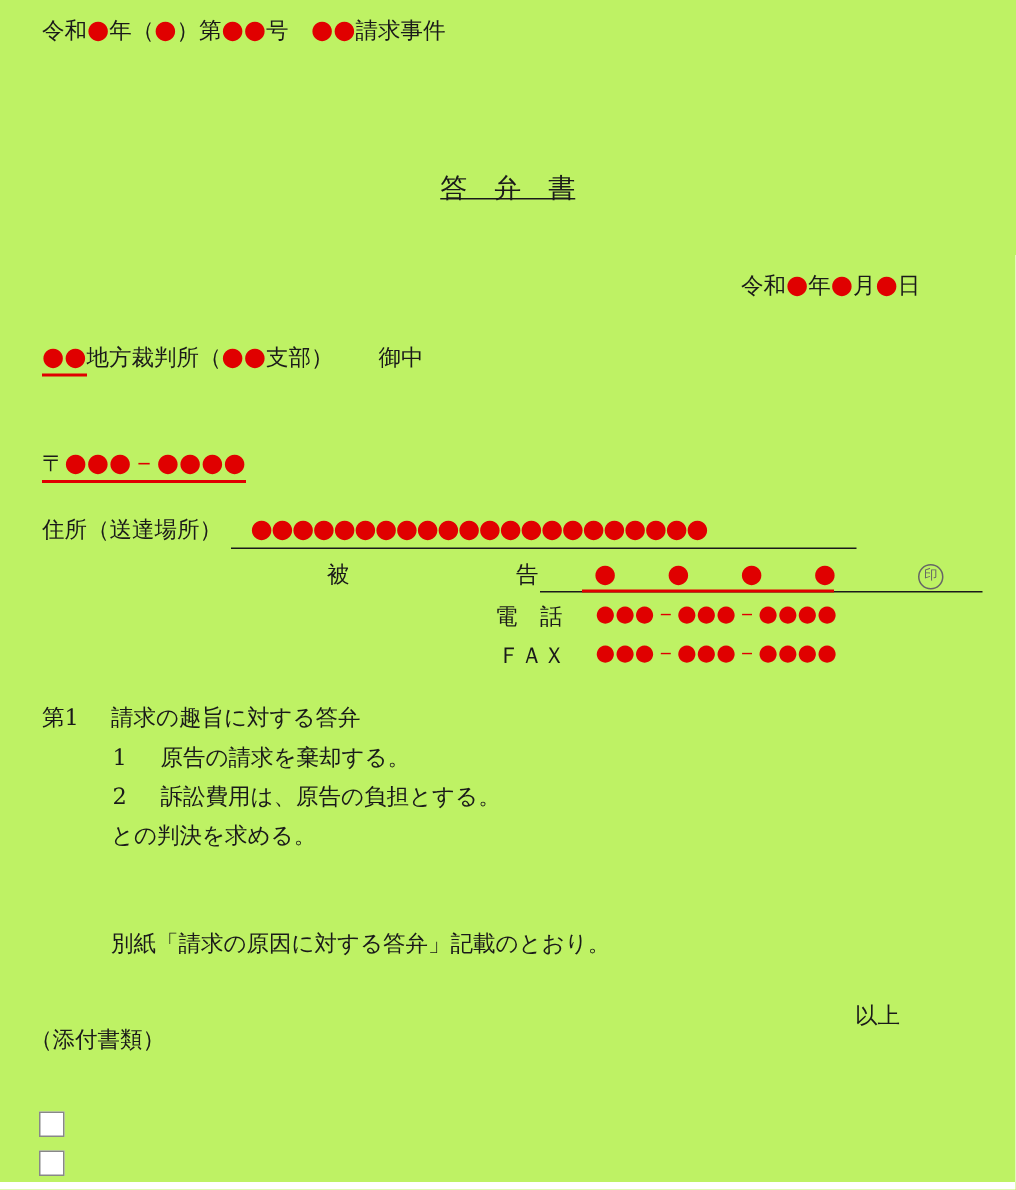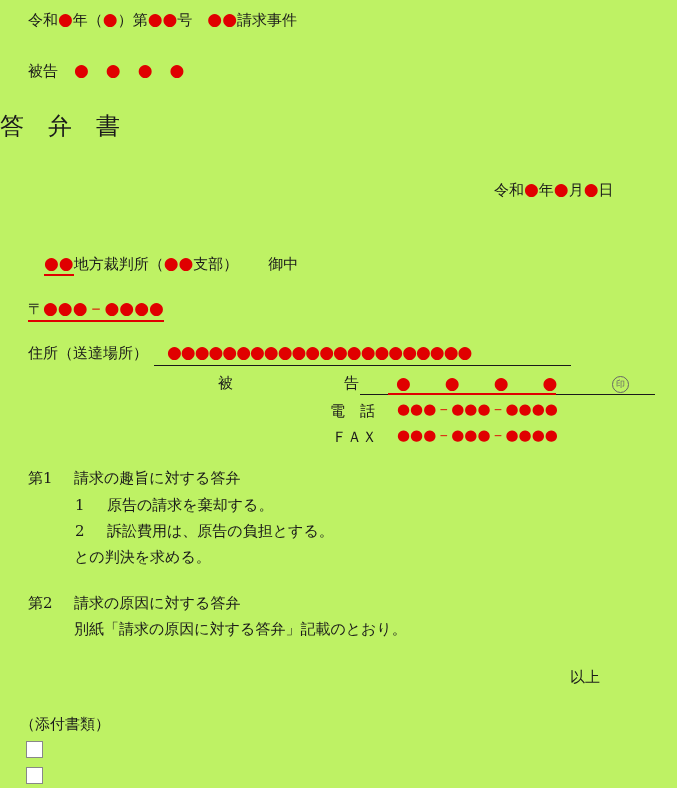--- a/index.html
+++ b/index.html
@@ -12,27 +12,27 @@
     font-size:15px;
     line-height:19px;
     color:#1a1a1a;
     overflow:hidden;
   }
   .abs { position:absolute; white-space:nowrap; }
   .red { color:#e00000; }
   span.red { font-size:17px; line-height:1; }
   .u-red { border-bottom:2px solid #e00000; padding-bottom:1px; }
   .u-red-wrap { display:inline-block; border-bottom:2px solid #e00000; padding-bottom:1px; }
-  #title { left:0; top:111px; width:100%; font-size:24px; line-height:30px; }
+  #title { left:0; top:111px; width:100%; text-align:center; font-size:18px; line-height:30px;text-decoration:underline; }
   #case1 { left:28px; top:11px; }
   #plaintiff { left:28px; top:36px; }
   #defendant { left:28px; top:62px; }
   .party-dots { margin-left:16px; }
   #date { left:494px; top:181px; }
-  #court { left:44px; top:229px;margin-top:26px; }
+  #court { left:28px; top:229px; }
   #postal { left:28px; top:300px; }
   #address { left:28px; top:328px;margin-top:16px; }
   .addr-underline {
     display:inline-block;
     width:404px;
     border-bottom:1px solid #1a1a1a;
     padding:0 0 2px 13px;
     margin-left:6px;
     letter-spacing:-1px;
   }
@@ -59,43 +59,40 @@
   #tel-value { left:397px; top:400px; }
   #fax-label { left:332px; top:428px; }
   #fax-value { left:397px; top:426px; }
   #s1h { left:28px; top:469px; }
   #s1i1 { left:75px; top:496px; }
   #s1i2 { left:75px; top:522px; }
   #s1c { left:74px; top:548px; }
   #s2h { left:28px; top:594px; }
   #s2b { left:74px; top:620px; }
   #ijo { left:570px; top:668px; }
-  #attach { left:20px; top:715px; }
+  #attach { left:20px; top:685px;font-family:Liberation Mono, monospace; }
   .sec-no { display:inline-block; width:46px; }
   .item-no { display:inline-block; width:32px; }
   .cbox {
     position:absolute; left:26px;
     width:15px; height:15px;
     border:1px solid #888;
     background:#fff;
   }
   #cb1 { top:741px; }
   #cb2 { top:767px; }
 </style>
 </head>
 <body>
 
 <div class="doc">
 
   <div class="abs" id="case1"><span>令和</span><span class="red">●</span><span>年（</span><span class="red">●</span><span>）第</span><span class="red">●●</span><span>号　</span><span class="red">●●</span><span>請求事件</span></div>
 
 
-  <div class="abs" id="defendant">
-    <span>被告</span><span class="red party-dots">●　●　●　●</span>
-  </div>
 
   <div class="abs" id="title">答　弁　書</div>
 
   <div class="abs" id="date"><span>令和</span><span class="red">●</span><span>年</span><span class="red">●</span><span>月</span><span class="red">●</span><span>日</span></div>
 
   <div class="abs" id="court"><span class="red u-red">●●</span><span>地方裁判所（</span><span class="red">●●</span><span>支部）　　御中</span></div>
 
   <div class="abs" id="postal">
     <span class="u-red-wrap"><span>〒</span><span class="red">●●●－●●●●</span></span>
   </div>
@@ -121,23 +118,20 @@
     <span class="sec-no">第1</span><span>請求の趣旨に対する答弁</span>
   </div>
   <div class="abs" id="s1i1">
     <span class="item-no">1</span><span>原告の請求を棄却する。</span>
   </div>
   <div class="abs" id="s1i2">
     <span class="item-no">2</span><span>訴訟費用は、原告の負担とする。</span>
   </div>
   <div class="abs" id="s1c">との判決を求める。</div>
 
-  <div class="abs" id="s2h">
-    <span class="sec-no">第2</span><span>請求の原因に対する答弁</span>
-  </div>
   <div class="abs" id="s2b">別紙「請求の原因に対する答弁」記載のとおり。</div>
 
   <div class="abs" id="ijo">以上</div>
 
   <div class="abs" id="attach">（添付書類）</div>
   <div class="cbox" id="cb1"></div>
   <div class="cbox" id="cb2"></div>
 
 </div>
 

